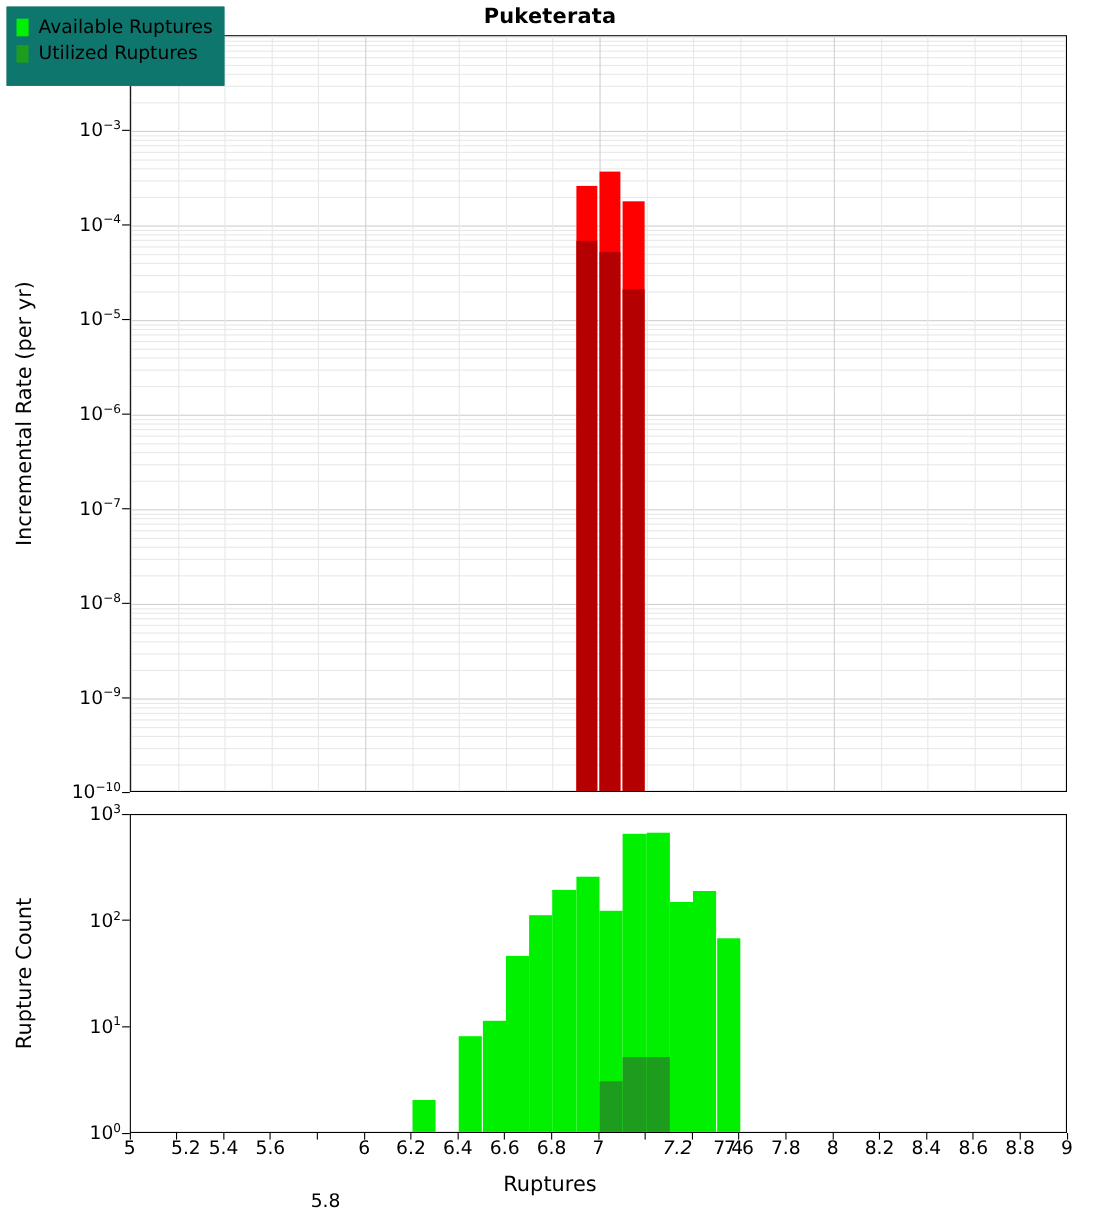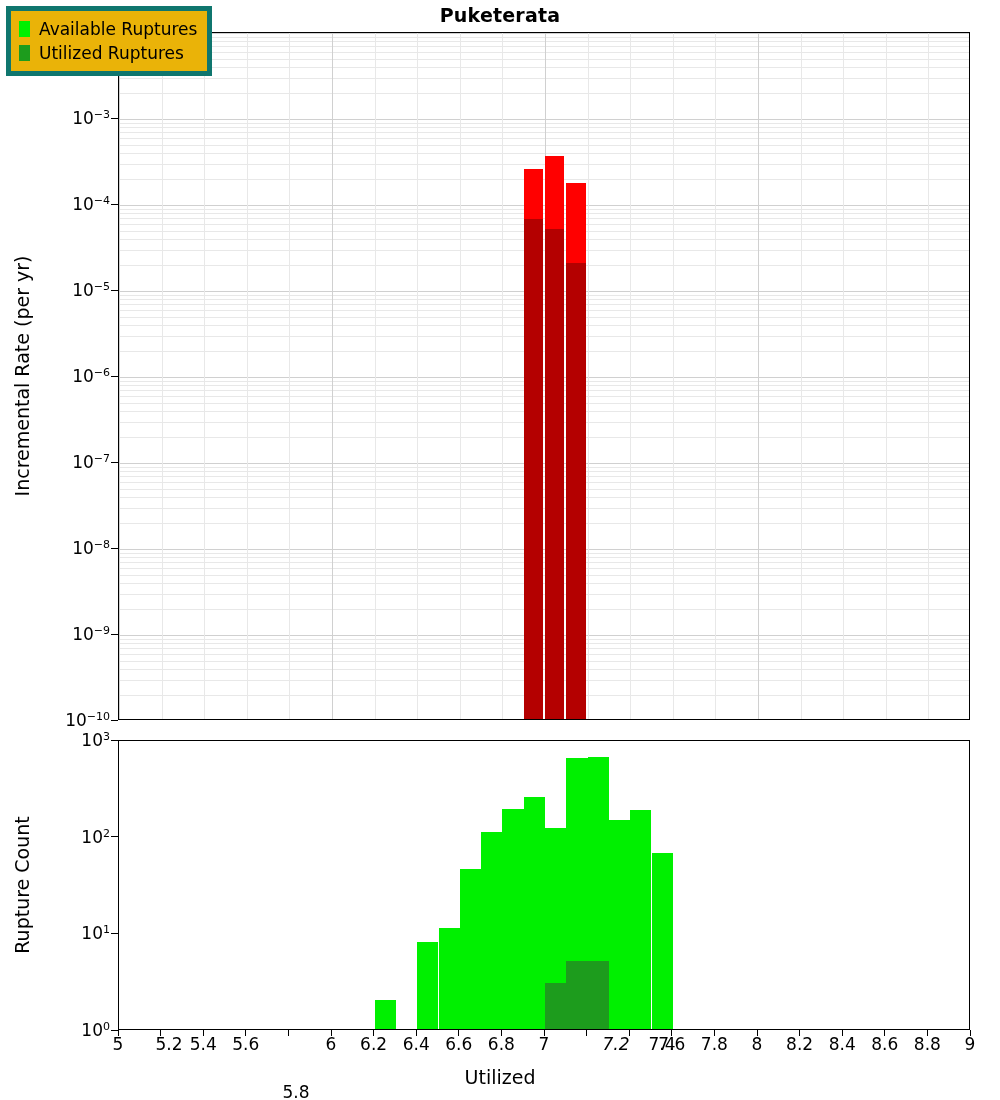--- a/index.html
+++ b/index.html
@@ -56,22 +56,22 @@
     transform:translate(-50%,-50%) rotate(-90deg);
     font-size:19px;color:#000;white-space:nowrap;
   }
   #xlabel{
     position:absolute;left:0;top:1066px;width:1000px;text-align:center;
     font-size:19px;color:#000;
   }
 
   
   .legend{
-    position:absolute;background:#eab308;border:5px solid #0f766e;
-    padding:6px 10px 6px 8px;
+    position:absolute;background:#0f766e;border:1px solid #0f766e;
+    padding:6px 10px 16px 8px;
   }
   .legend-row{display:flex;align-items:center;height:24px;}
   .swatch{width:11px;height:16px;margin-right:9px;display:inline-block;}
   .legend-label{font-size:17px;color:#000;white-space:nowrap;}
 
   #legend-top{right:6px;top:6px;}
   #legend-bottom{left:6px;top:6px;}
 </style>
 </head>
 <body>
@@ -278,21 +278,21 @@
       <div class="xtick" style="left: 970px;">9</div>
       <div class="tickmark" style="position: absolute; left: 969.5px; width: 1px; top: 1030px; height: 6px;"></div>
     </div>
 
   <div id="ylabel-top-pos">
     <span class="vlabel">Incremental Rate (per yr)</span>
   </div>
   <div id="ylabel-bottom-pos">
     <span class="vlabel">Rupture Count</span>
   </div>
-  <div id="xlabel">Utilized</div>
+  <div id="xlabel">Ruptures</div>
 
 
   <div class="legend" id="legend-bottom">
     <div class="legend-row">
       <span class="swatch" style="background:#00f000"></span>
       <span class="legend-label">Available Ruptures</span>
     </div>
     <div class="legend-row">
       <span class="swatch" style="background:#1d9c1d"></span>
       <span class="legend-label">Utilized Ruptures</span>

